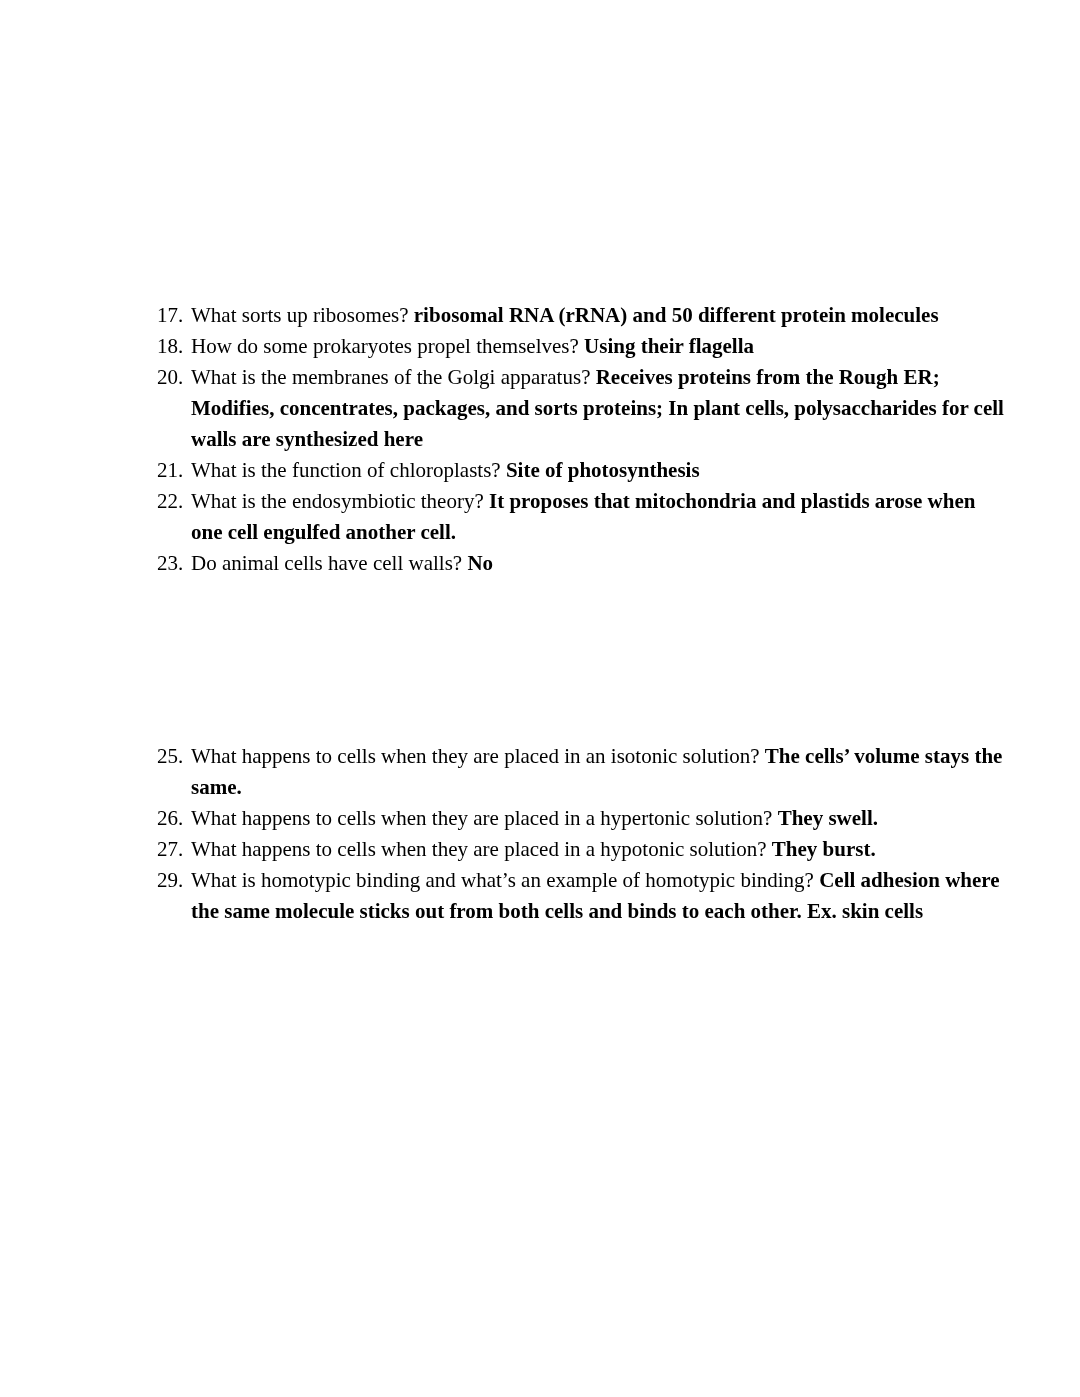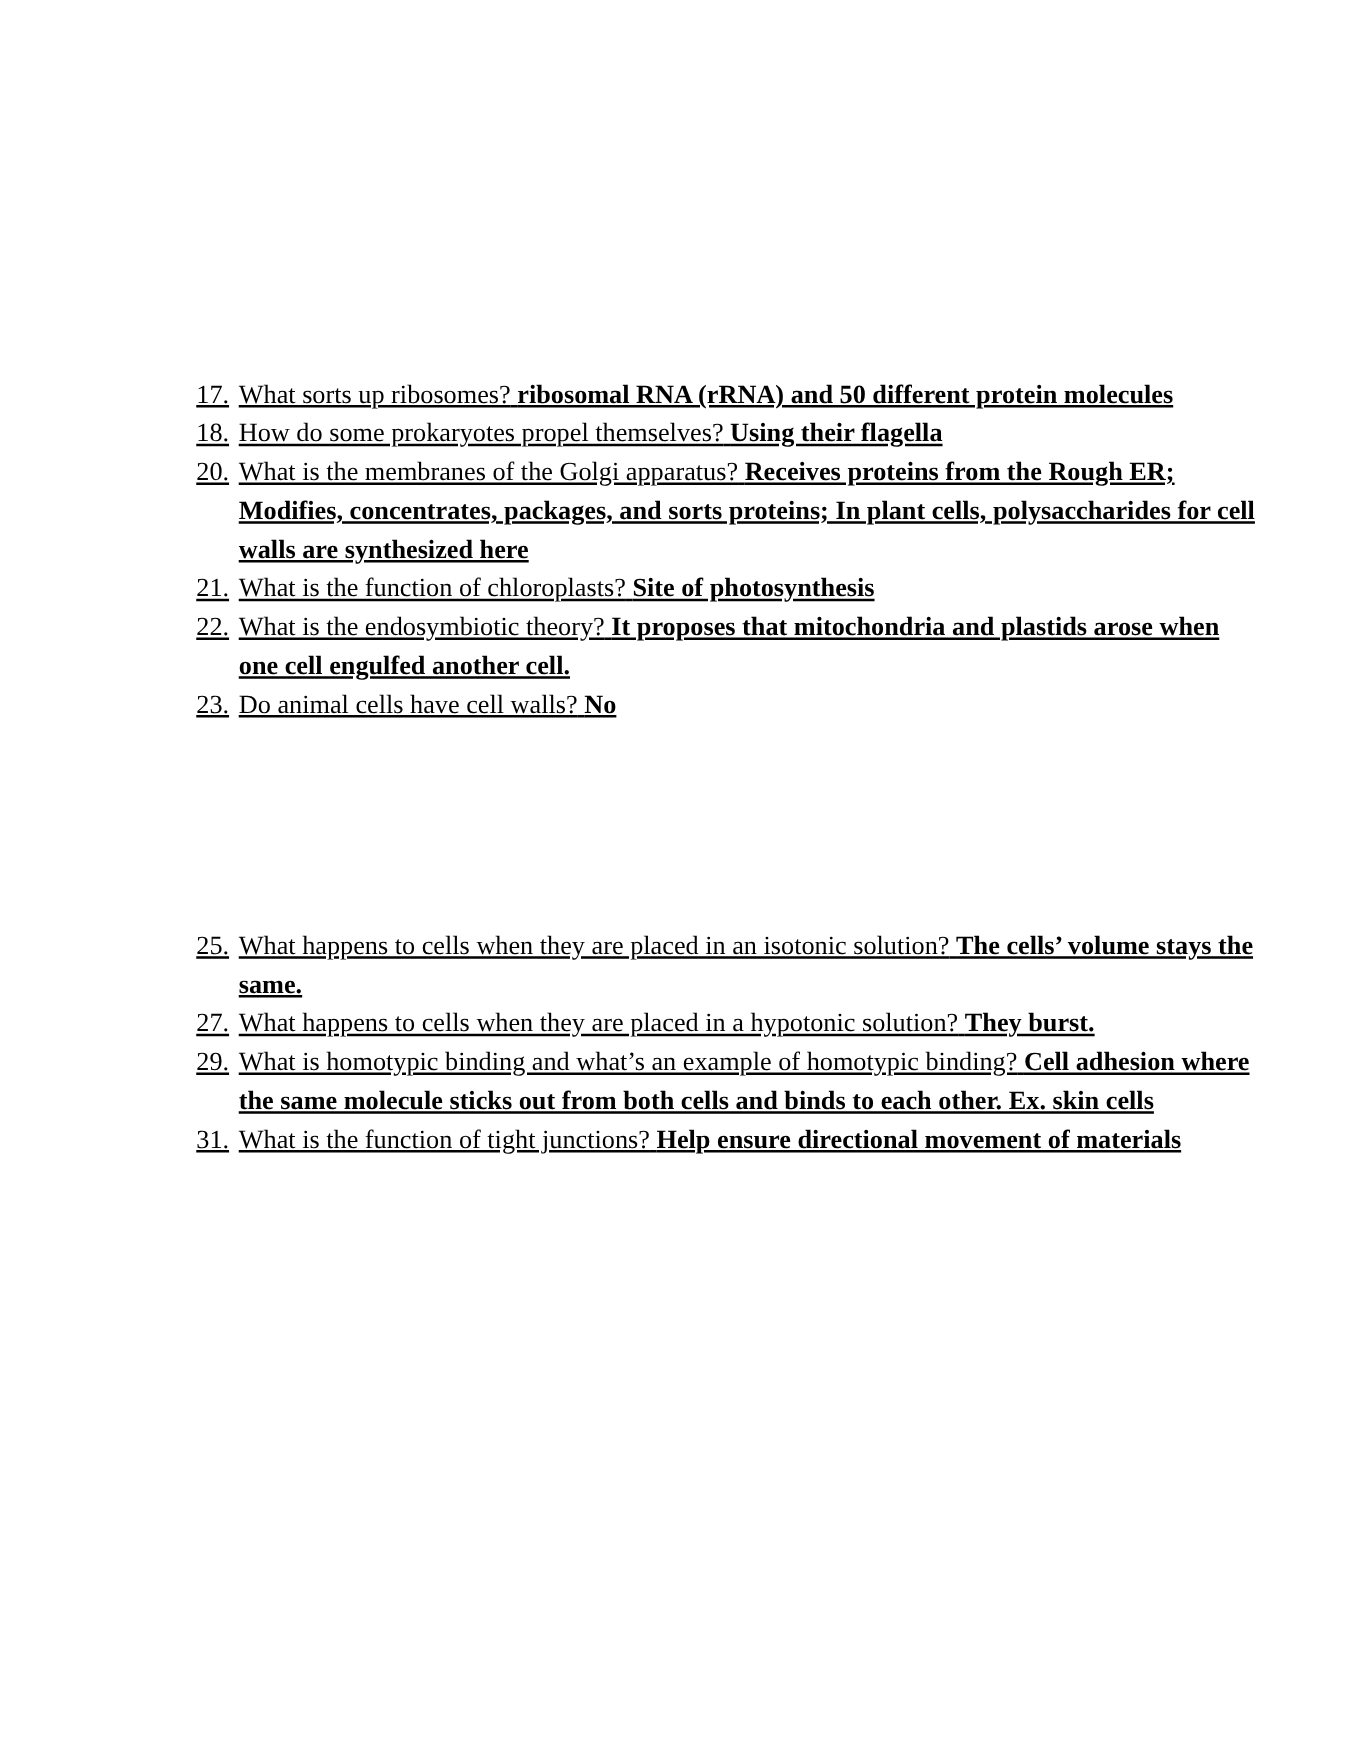--- a/index.html
+++ b/index.html
@@ -13,21 +13,20 @@
     height: 1397px;
     margin: 0 auto;
     background: #ffffff;
     box-sizing: border-box;
     padding: 300px 76px 0 157px;
     font-family: "Liberation Serif", serif;
     font-size: 21px;
     line-height: 31px;
     color: #000000;
     overflow: hidden;
-    text-decoration: underline;
   }
   .qa-list {
     width: 100%;
   }
   .qa-item {
     display: flex;
     align-items: flex-start;
   }
   .num {
     width: 34px;
@@ -87,33 +86,33 @@
 
   <div class="page-gap"></div>
 
   <div class="qa-list">
 
     <div class="qa-item">
       <span class="num">25.</span>
       <span class="body-text"><span>What happens to cells when they are placed in an isotonic solution?</span> <strong>The cells’ volume stays the same.</strong></span>
     </div>
 
+    <div class="qa-item">
+      <span class="num">26.</span>
+      <span class="body-text"><span>What happens to cells when they are placed in a hypertonic solution?</span> <strong>They swell.</strong></span>
+    </div>
 
     <div class="qa-item">
       <span class="num">27.</span>
       <span class="body-text"><span>What happens to cells when they are placed in a hypotonic solution?</span> <strong>They burst.</strong></span>
     </div>
 
 
     <div class="qa-item">
       <span class="num">29.</span>
       <span class="body-text"><span>What is homotypic binding and what’s an example of homotypic binding?</span> <strong>Cell adhesion where the same molecule sticks out from both cells and binds to each other. Ex. skin cells</strong></span>
     </div>
 
 
-    <div class="qa-item">
-      <span class="num">31.</span>
-      <span class="body-text"><span>What is the function of tight junctions?</span> <strong>Help ensure directional movement of materials</strong></span>
-    </div>
 
   </div>
 
 </div>
 
 </body></html>

